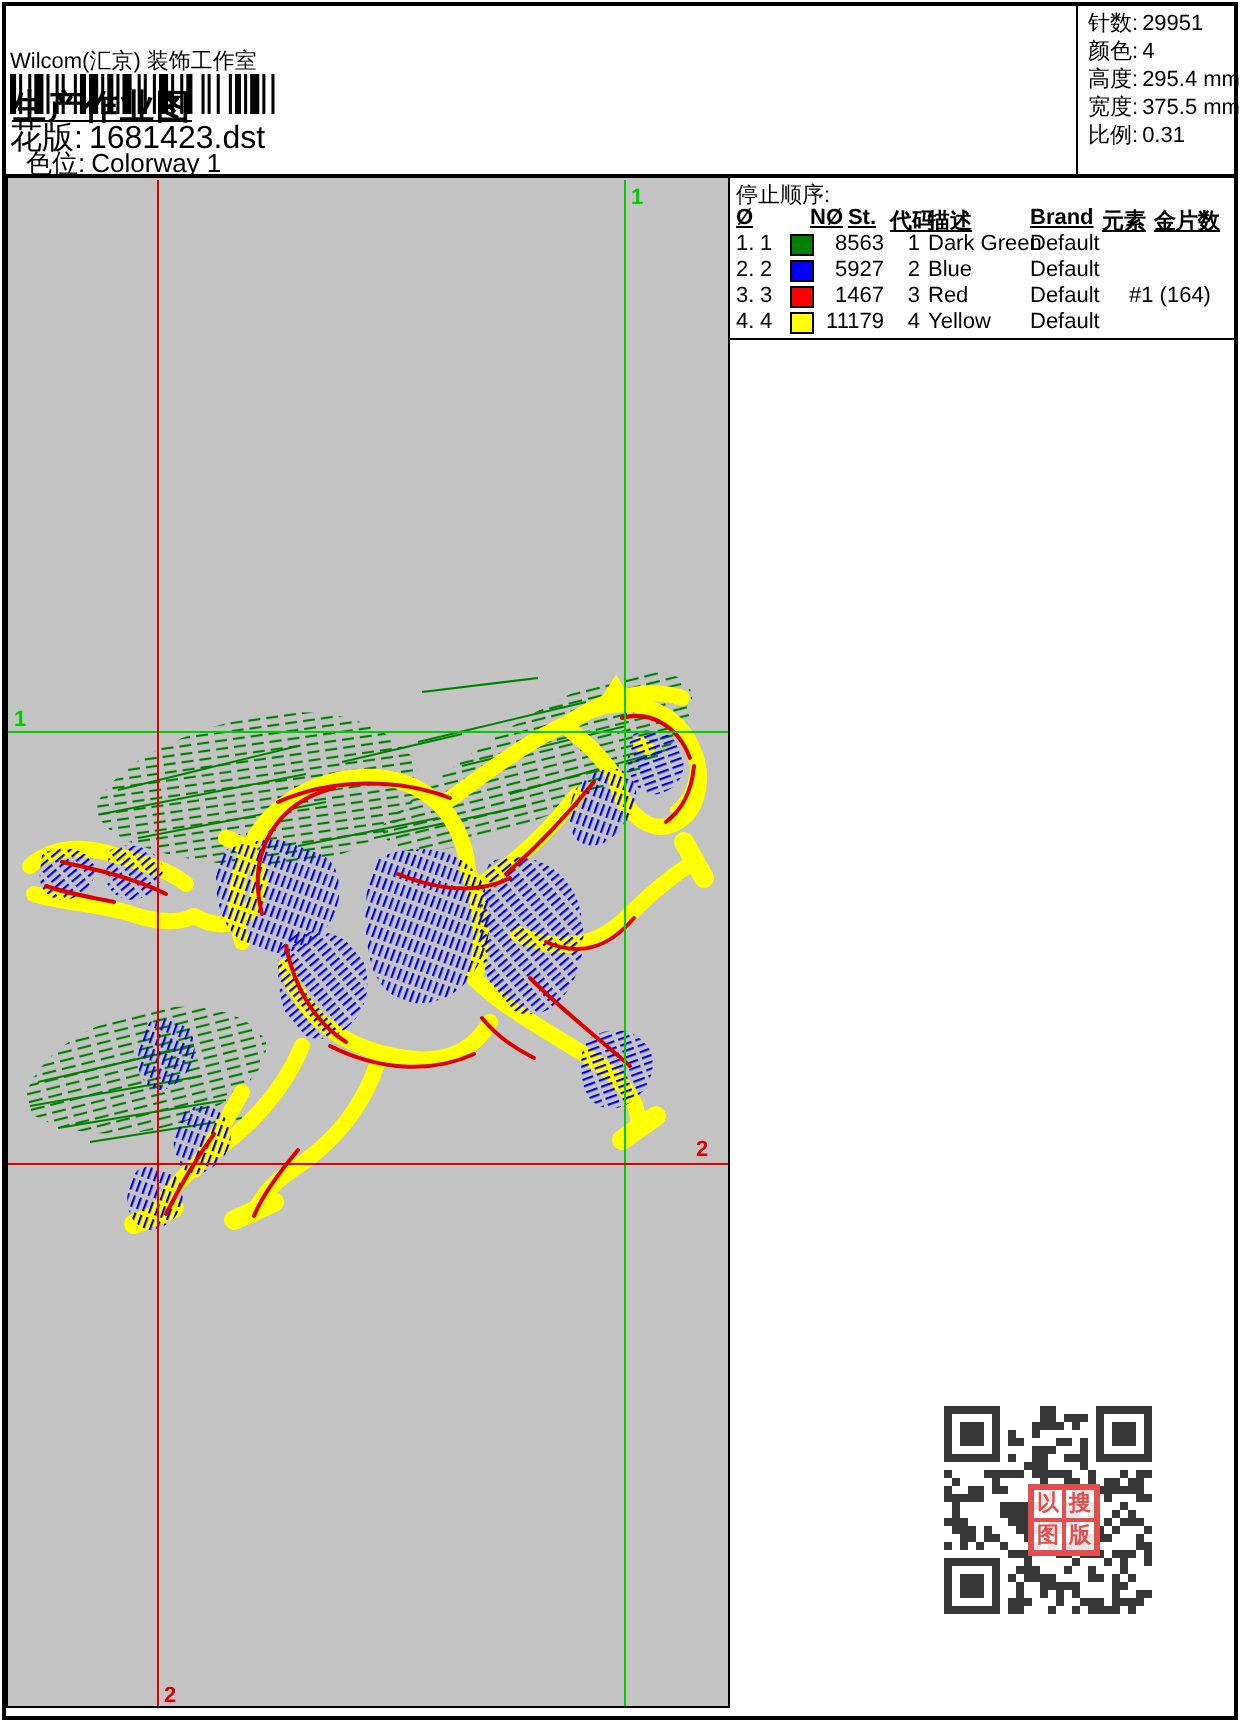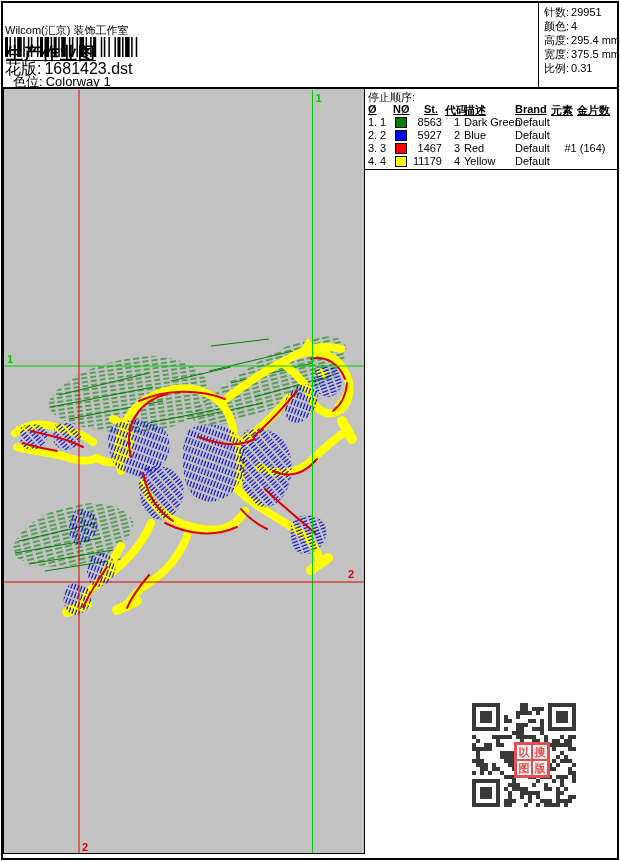--- a/index.html
+++ b/index.html
@@ -18,21 +18,21 @@
   .info-box{left:538px;top:3px;width:60px;height:84px;border-left:1px solid #000;padding:2px 0 0 5px;box-sizing:border-box;}
   .info-row{font-size:11px;line-height:14px;white-space:nowrap;}
   .info-row .lab{margin-right:2px;}
   .header-divider{left:3px;top:87px;width:614px;height:1px;background:#000;}
   
   .design-area{left:3px;top:88px;width:360px;height:764px;border:1px solid #000;background:#c3c3c3;overflow:hidden;}
   
   .table-box{left:364px;top:88px;width:252px;height:80px;border:1px solid #000;background:#fff;font-size:11px;}
   .tb-title{left:3px;top:1px;}
   .tb-h{top:14px;font-weight:bold;text-decoration:underline;white-space:nowrap;}
-  .h-hash{left:3px;} .h-nhash{left:4px;padding-left:24px;} .h-st{left:43px;width:30px;text-align:right;}
+  .h-hash{left:3px;} .h-nhash{left:16px;padding-left:24px;} .h-st{left:43px;width:30px;text-align:right;}
   .h-code{left:80px;} .h-desc{left:99px;} .h-brand{left:150px;} .h-elem{left:186px;} .h-seq{left:212px;}
   .tb-rows{left:0;top:27px;width:250px;}
   .tb-row{position:relative;height:13px;}
   .tb-row>span{position:absolute;line-height:13px;white-space:nowrap;}
   .c-no{left:3px;width:12px;} .c-n{left:15px;width:14px;}
   .c-sw{left:30px;top:1px;width:10px;height:9px;border:1px solid #000;}
   .c-st{left:42px;width:35px;text-align:right;} .c-code{left:79px;width:16px;text-align:right;}
   .c-desc{left:99px;width:52px;} .c-brand{left:150px;width:42px;} .c-seq{left:194px;width:52px;text-align:center;}
   
   .qr-box{left:472px;top:703px;width:104px;height:104px;background:#fff;}

